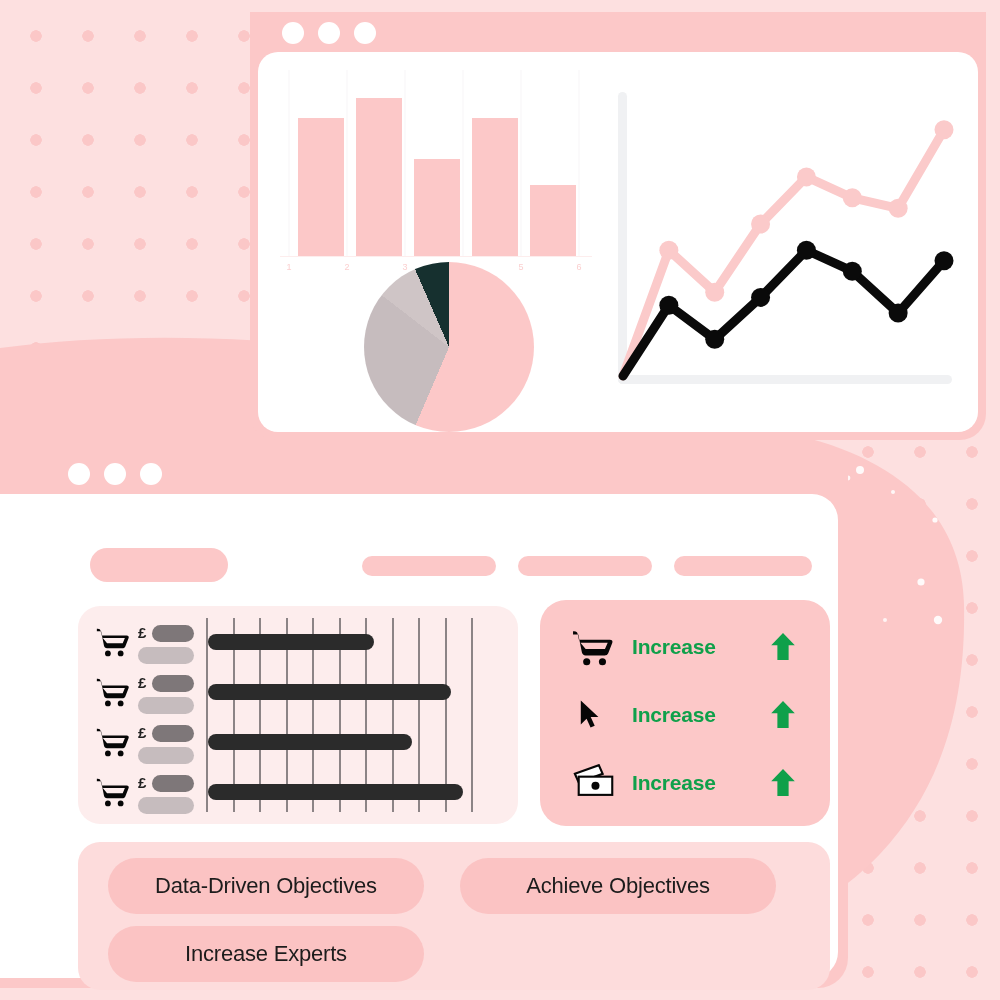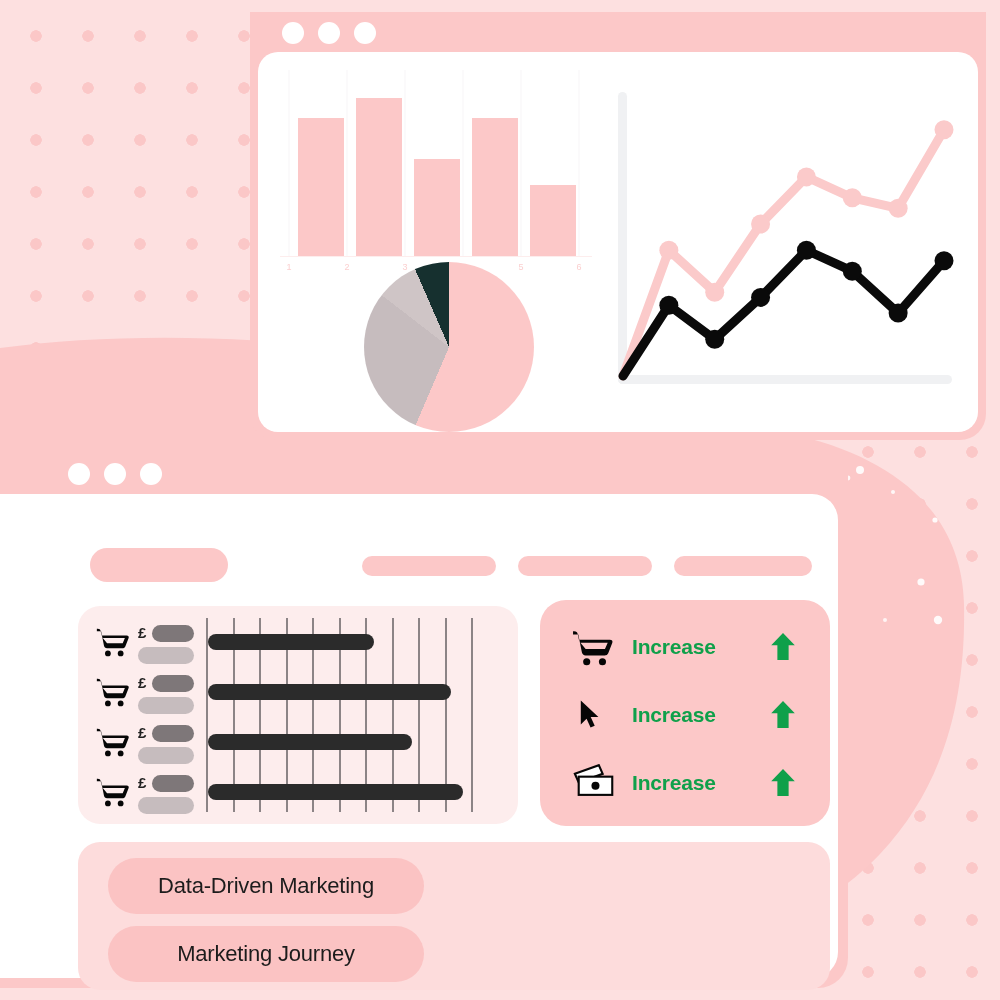--- a/index.html
+++ b/index.html
@@ -310,18 +310,19 @@
               </svg></span>
             <span class="inc-label" style="color: rgb(15, 160, 74);">Increase</span>
             <span class="inc-arrow"><svg viewBox="0 0 28 32" width="26" height="29">
                 <path d="M14,1 L27,14.5 L20.2,14.5 L20.2,31 L7.8,31 L7.8,14.5 L1,14.5 Z" fill="#0FA04A"></path>
               </svg></span>
           </div>
         </div>
     </div>
 
     <div id="tags-panel">
-        <div class="tag" style="left: 30px; top: 16px; width: 316px;">Data-Driven Marketing</div>
-        <div class="tag" style="left: 30px; top: 84px; width: 316px;">Marketing Journey</div>
+        <div class="tag" style="left: 30px; top: 16px; width: 316px;">Data-Driven Objectives</div>
+        <div class="tag" style="left: 382px; top: 16px; width: 316px;">Achieve Objectives</div>
+        <div class="tag" style="left: 30px; top: 84px; width: 316px;">Increase Experts</div>
       </div>
 
   </div>
 </div>
 
 </body></html>

